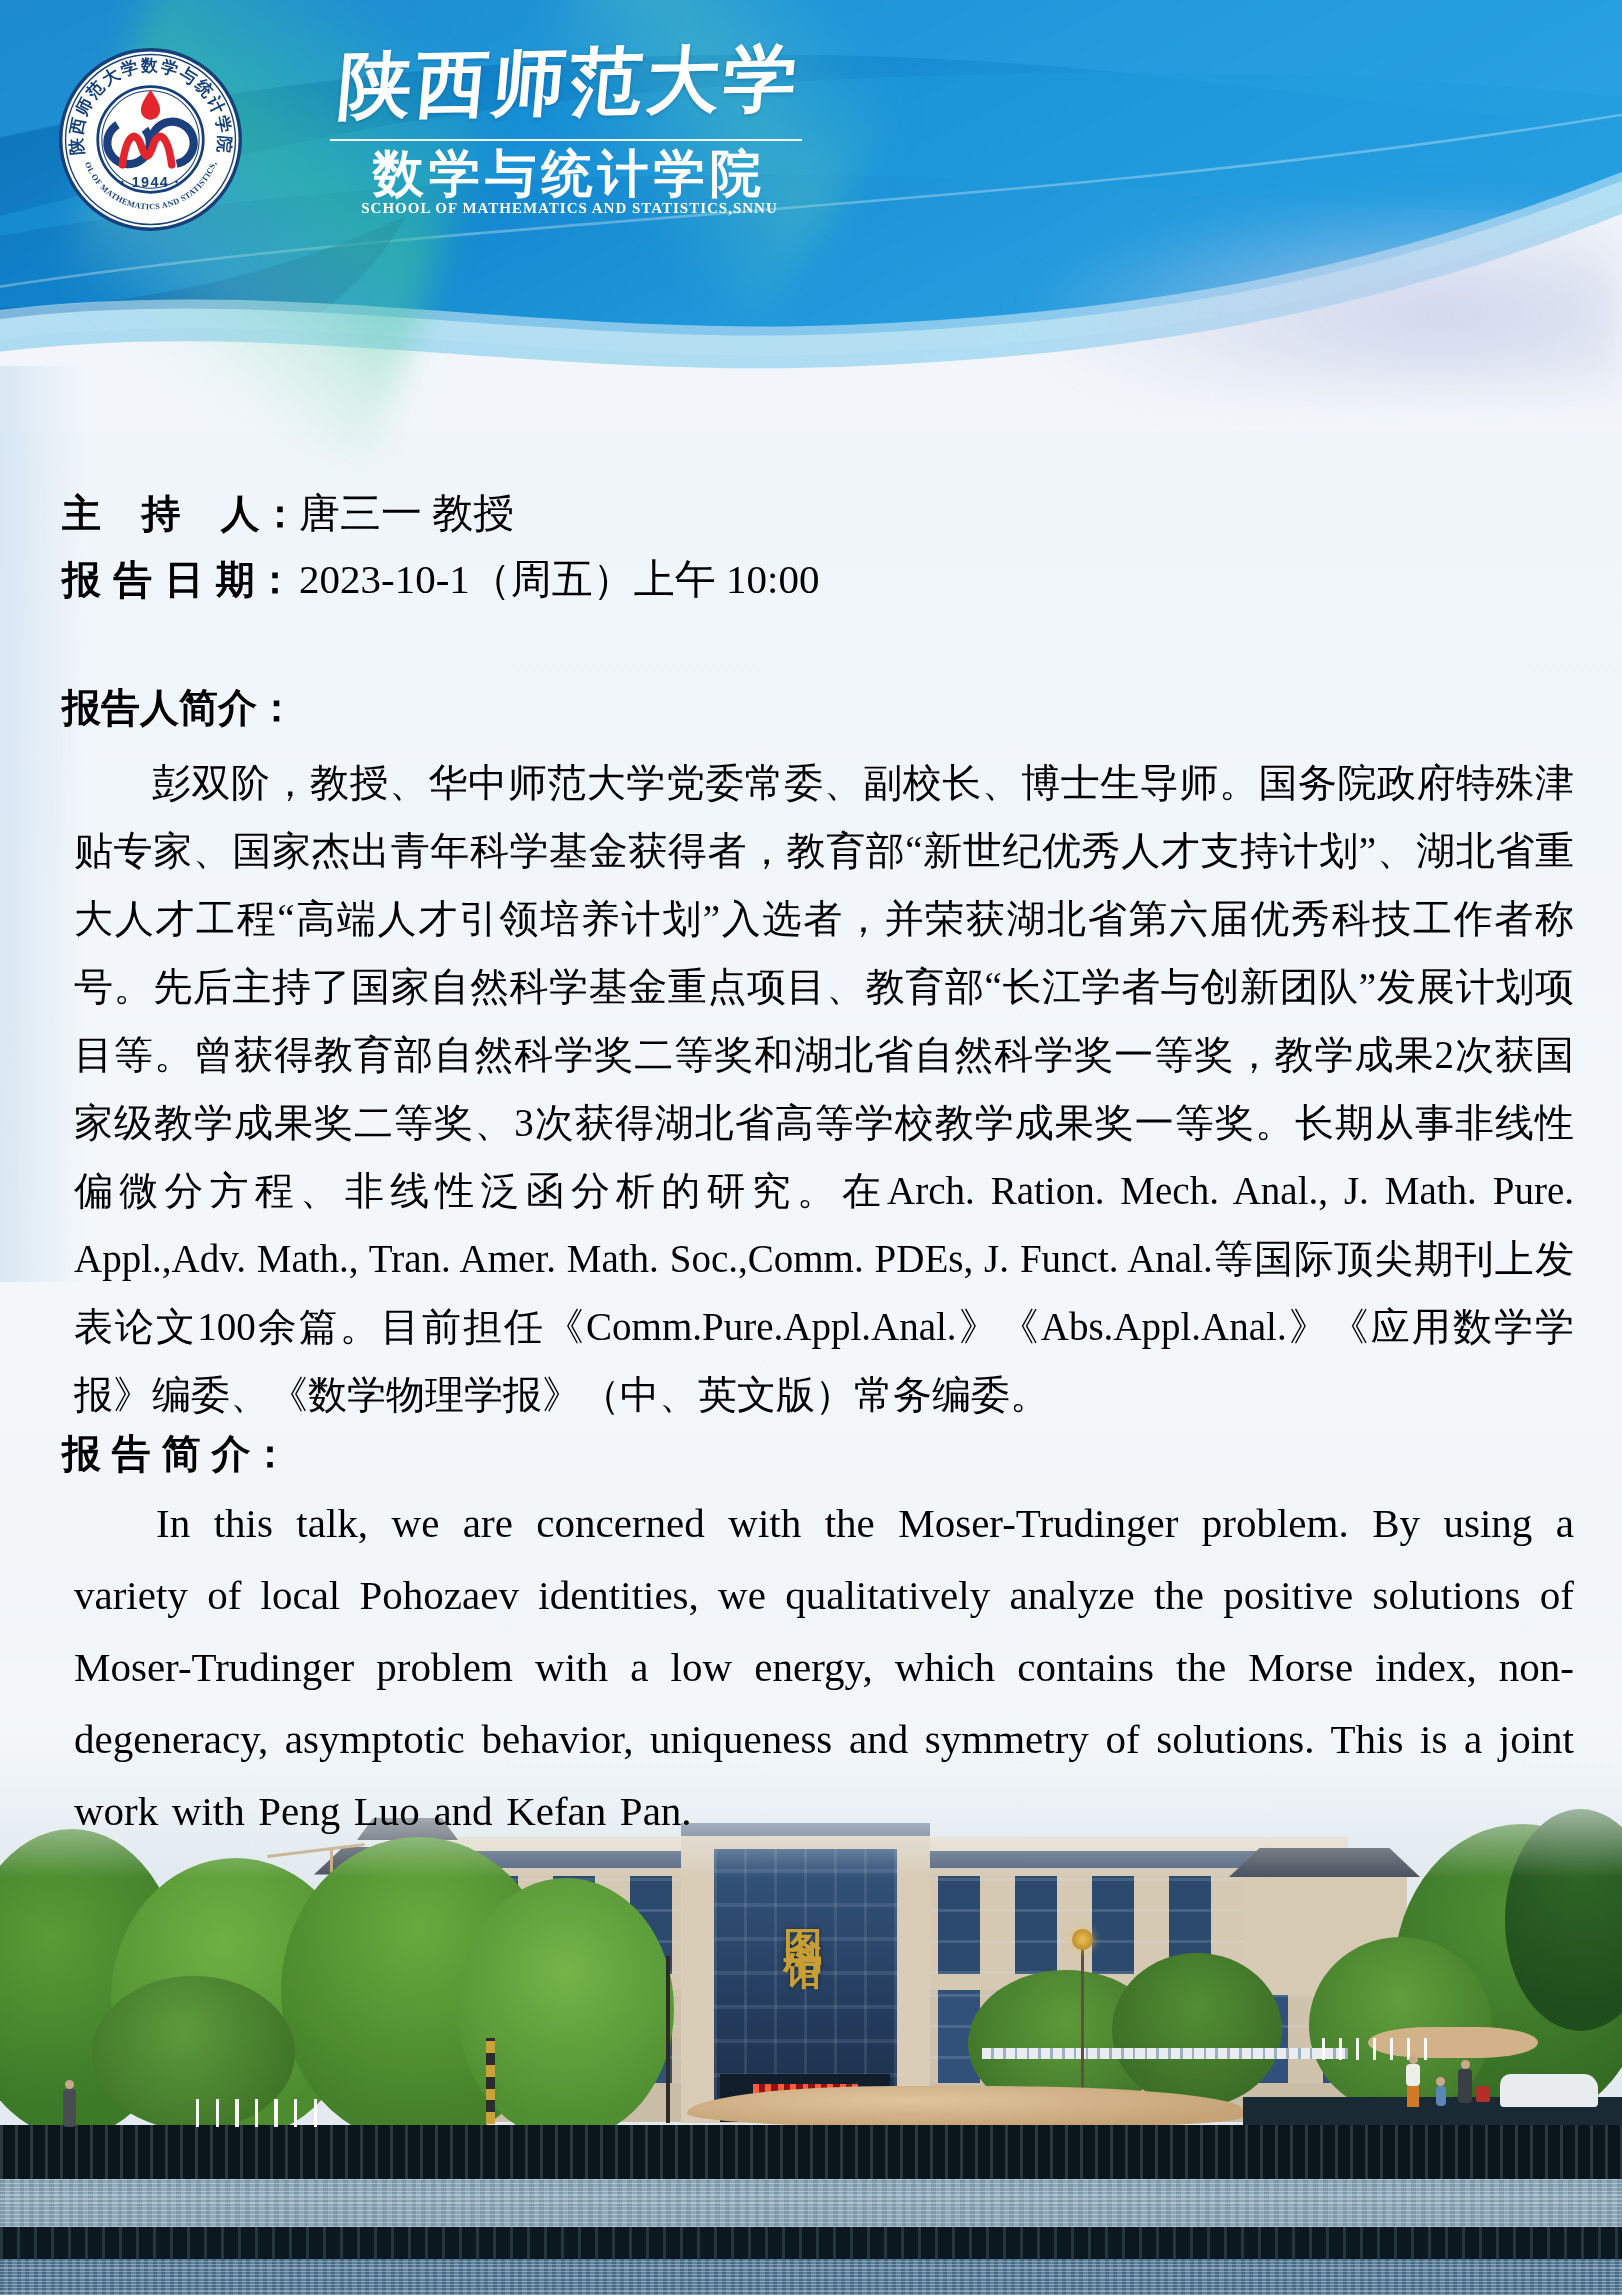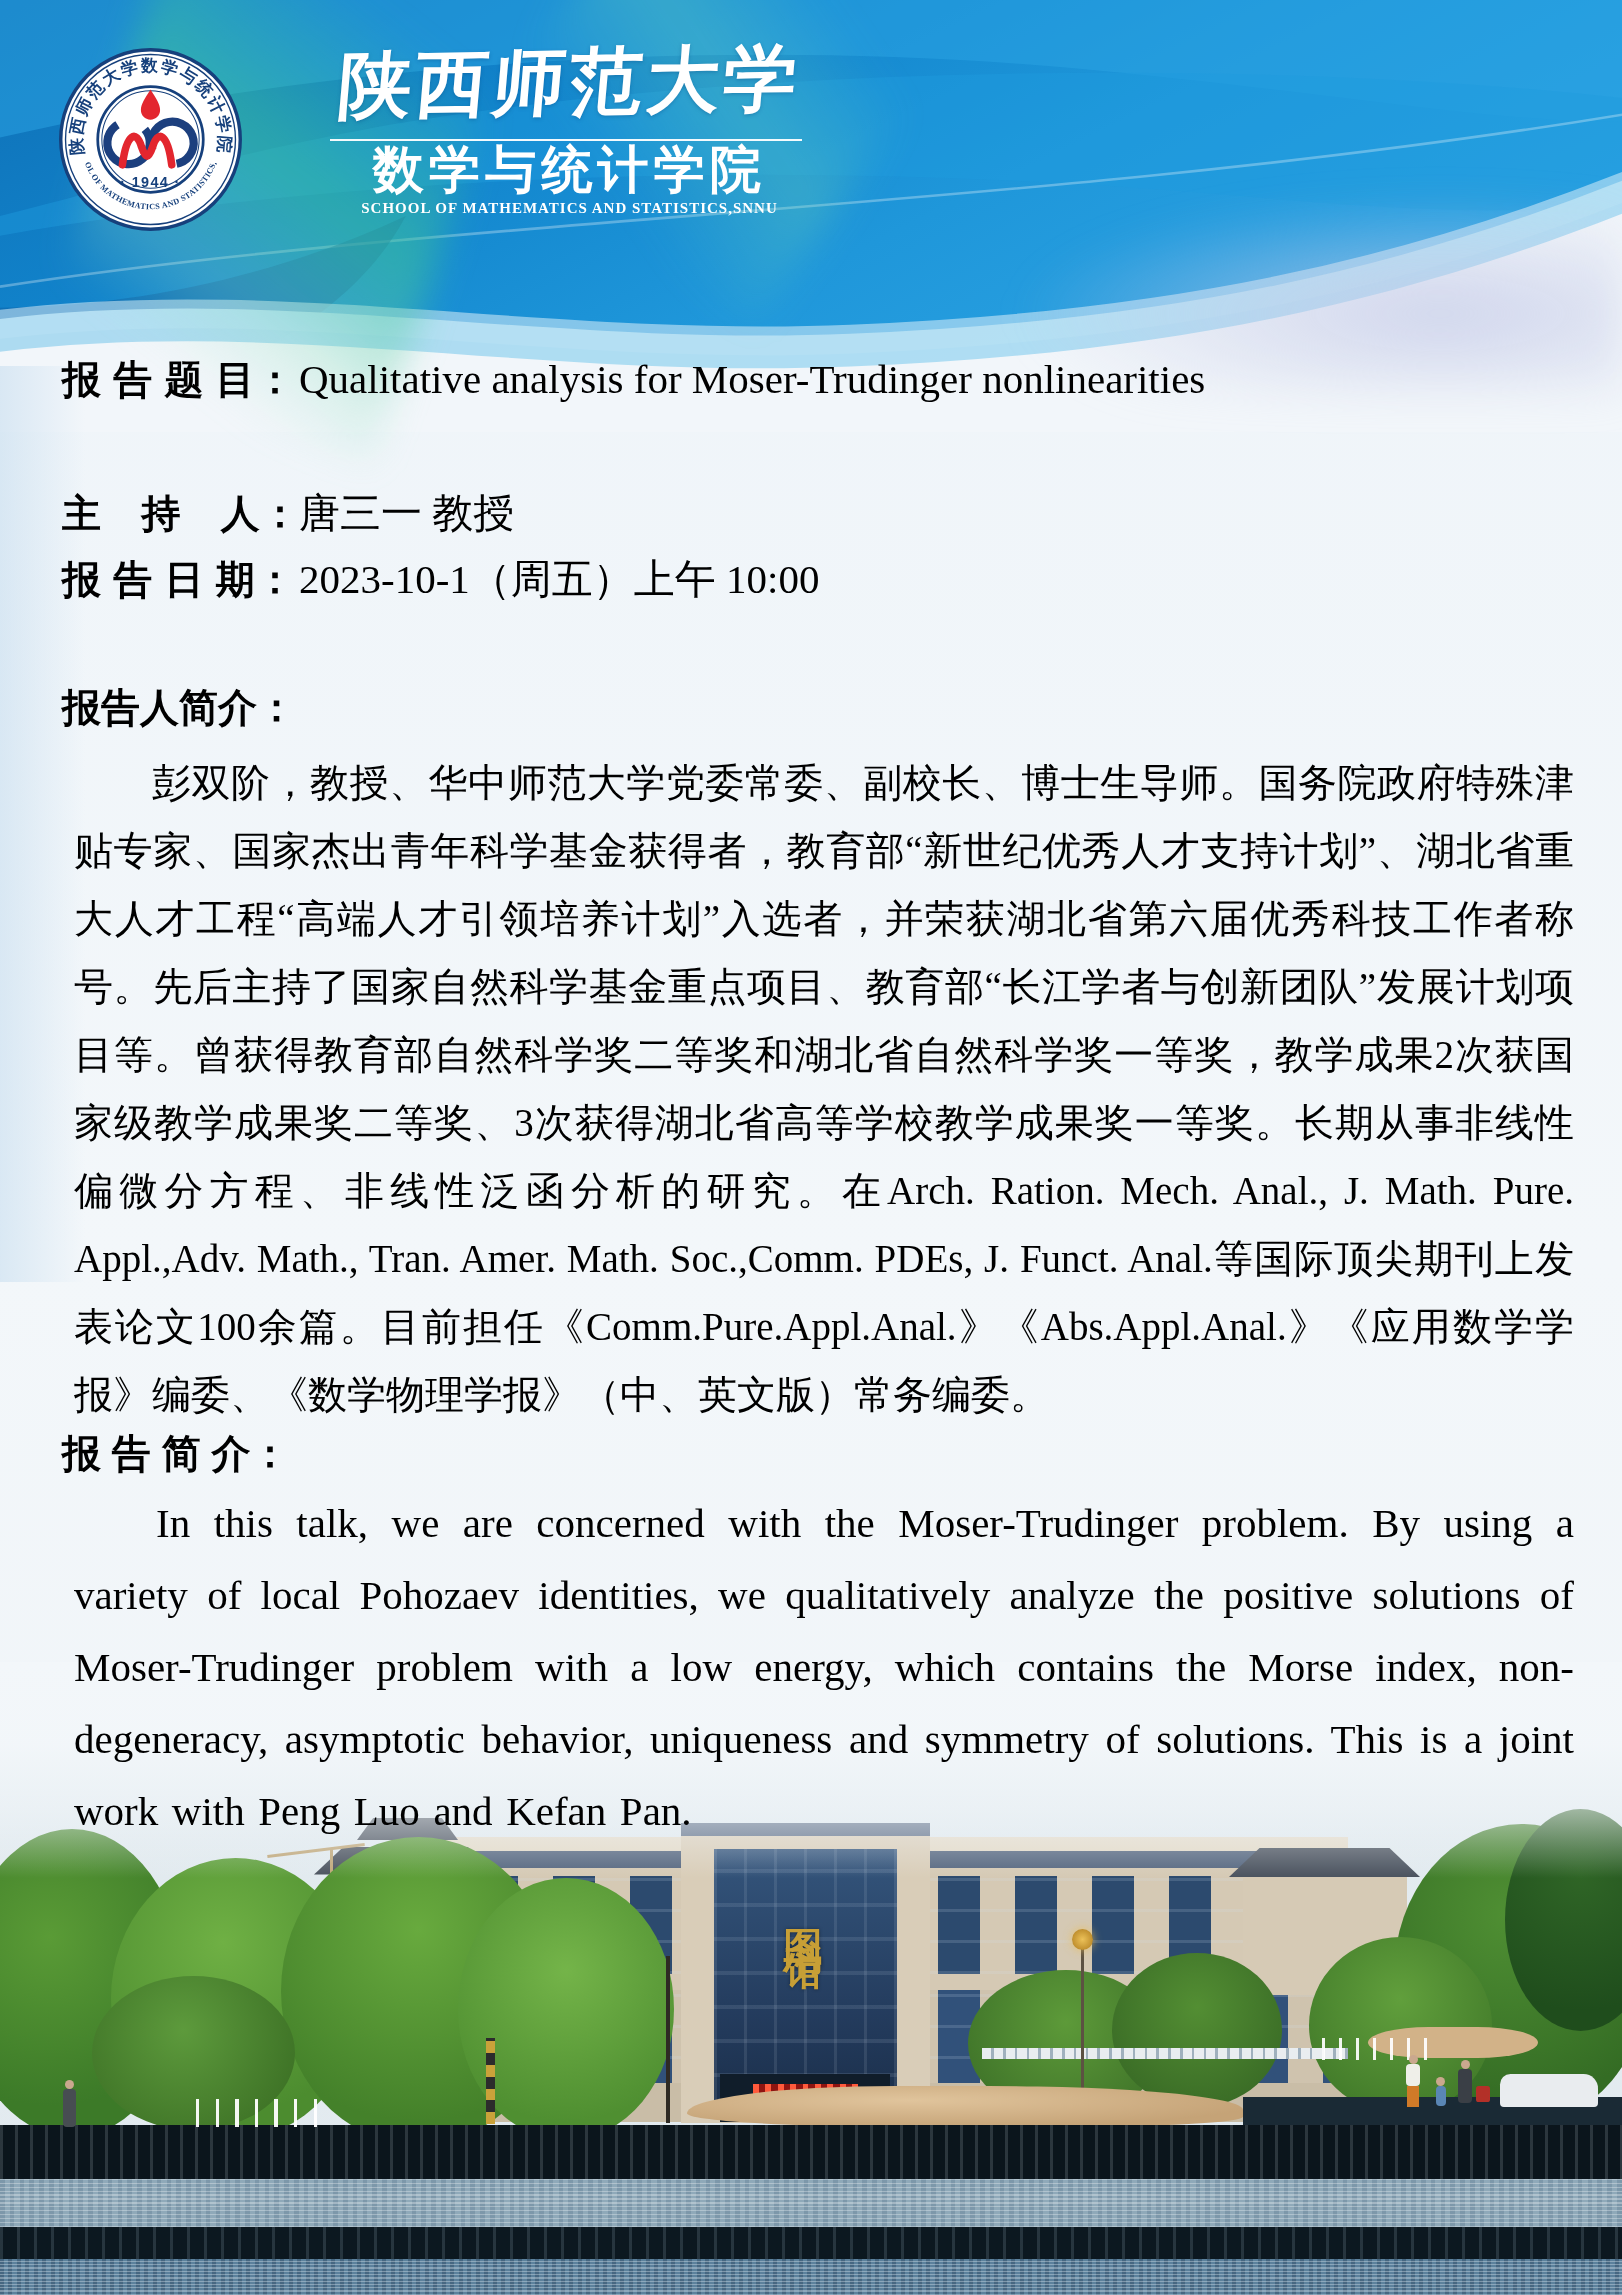--- a/index.html
+++ b/index.html
@@ -17,21 +17,21 @@
     background:linear-gradient(200deg,rgba(90,210,170,0) 20%,rgba(110,215,180,.30) 50%,rgba(0,0,0,0) 82%);}
   .lavender{position:absolute;left:1014px;top:196px;width:609px;height:196px;filter:blur(19.6px);
     background:radial-gradient(ellipse at 70% 60%,rgba(197,203,232,.75),rgba(197,203,232,0) 70%);}
   .logo-svg{position:absolute;left:58px;top:47px;width:185px;height:185px;}
   .calligraphy{position:absolute;left:308px;top:43px;width:523px;text-align:center;
     font-size:73px;line-height:79px;color:#fff;font-weight:700;
     font-family:"Liberation Serif","DejaVu Serif",serif;transform:skewX(-6deg) rotate(-1deg);
     text-shadow:0 1.3px 3.9px rgba(10,70,130,.35);letter-spacing:3.9px;}
   .hdr-divider{position:absolute;left:330px;top:139px;width:472px;height:2px;background:rgba(255,255,255,.95);}
   .school-cn{position:absolute;left:308px;top:147px;width:523px;text-align:center;
-    font-family:Liberation Mono, monospace;font-weight:700;
+    font-family:Liberation Serif, serif;font-weight:700;
     font-size:51px;line-height:54px;color:#fff;letter-spacing:5.2px;}
   .school-en{position:absolute;left:308px;top:200px;width:523px;text-align:center;
     font-family:"Liberation Serif","DejaVu Serif",serif;font-weight:700;
     font-size:15px;color:#fff;letter-spacing:1px;}
   
   .row{position:absolute;left:62px;width:1505px;white-space:nowrap;}
   .row-label{display:inline-block;width:237px;font-family:"Liberation Sans","DejaVu Sans",sans-serif;
     font-weight:700;font-size:39px;letter-spacing:0.7px;vertical-align:baseline;}
   .row-value{font-size:41px;vertical-align:baseline;}
   .sec-head{position:absolute;left:62px;font-family:"Liberation Sans","DejaVu Sans",sans-serif;
@@ -182,23 +182,20 @@
     </svg>
 
     <div class="calligraphy">陕西师范大学</div>
     <div class="hdr-divider"></div>
     <div class="school-cn">数学与统计学院</div>
     <div class="school-en">SCHOOL OF MATHEMATICS AND STATISTICS,SNNU</div>
   </div>
 
   <div class="left-tint"></div>
 
-  <div class="row" style="top:353px">
-    <span class="row-label">报 告 题 目：</span><span class="row-value">Qualitative analysis for Moser-Trudinger nonlinearities</span>
-  </div>
   <div class="row" style="top:486px">
     <span class="row-label">主　持　人：</span><span class="row-value">唐三一 教授</span>
   </div>
   <div class="row" style="top:552px">
     <span class="row-label">报 告 日 期：</span><span class="row-value">2023-10-1（周五）上午 10:00</span>
   </div>
 
   <div class="sec-head" style="top:681px">报告人简介：</div>
   <p class="para para-bio">彭双阶，教授、华中师范大学党委常委、副校长、博士生导师。国务院政府特殊津贴专家、国家杰出青年科学基金获得者，教育部“新世纪优秀人才支持计划”、湖北省重大人才工程“高端人才引领培养计划”入选者，并荣获湖北省第六届优秀科技工作者称号。先后主持了国家自然科学基金重点项目、教育部“长江学者与创新团队”发展计划项目等。曾获得教育部自然科学奖二等奖和湖北省自然科学奖一等奖，教学成果2次获国家级教学成果奖二等奖、3次获得湖北省高等学校教学成果奖一等奖。长期从事非线性偏微分方程、非线性泛函分析的研究。在Arch. Ration. Mech. Anal., J. Math. Pure. Appl.,Adv. Math., Tran. Amer. Math. Soc.,Comm. PDEs, J. Funct. Anal.等国际顶尖期刊上发表论文100余篇。目前担任《Comm.Pure.Appl.Anal.》《Abs.Appl.Anal.》《应用数学学报》编委、《数学物理学报》（中、英文版）常务编委。</p>
 

